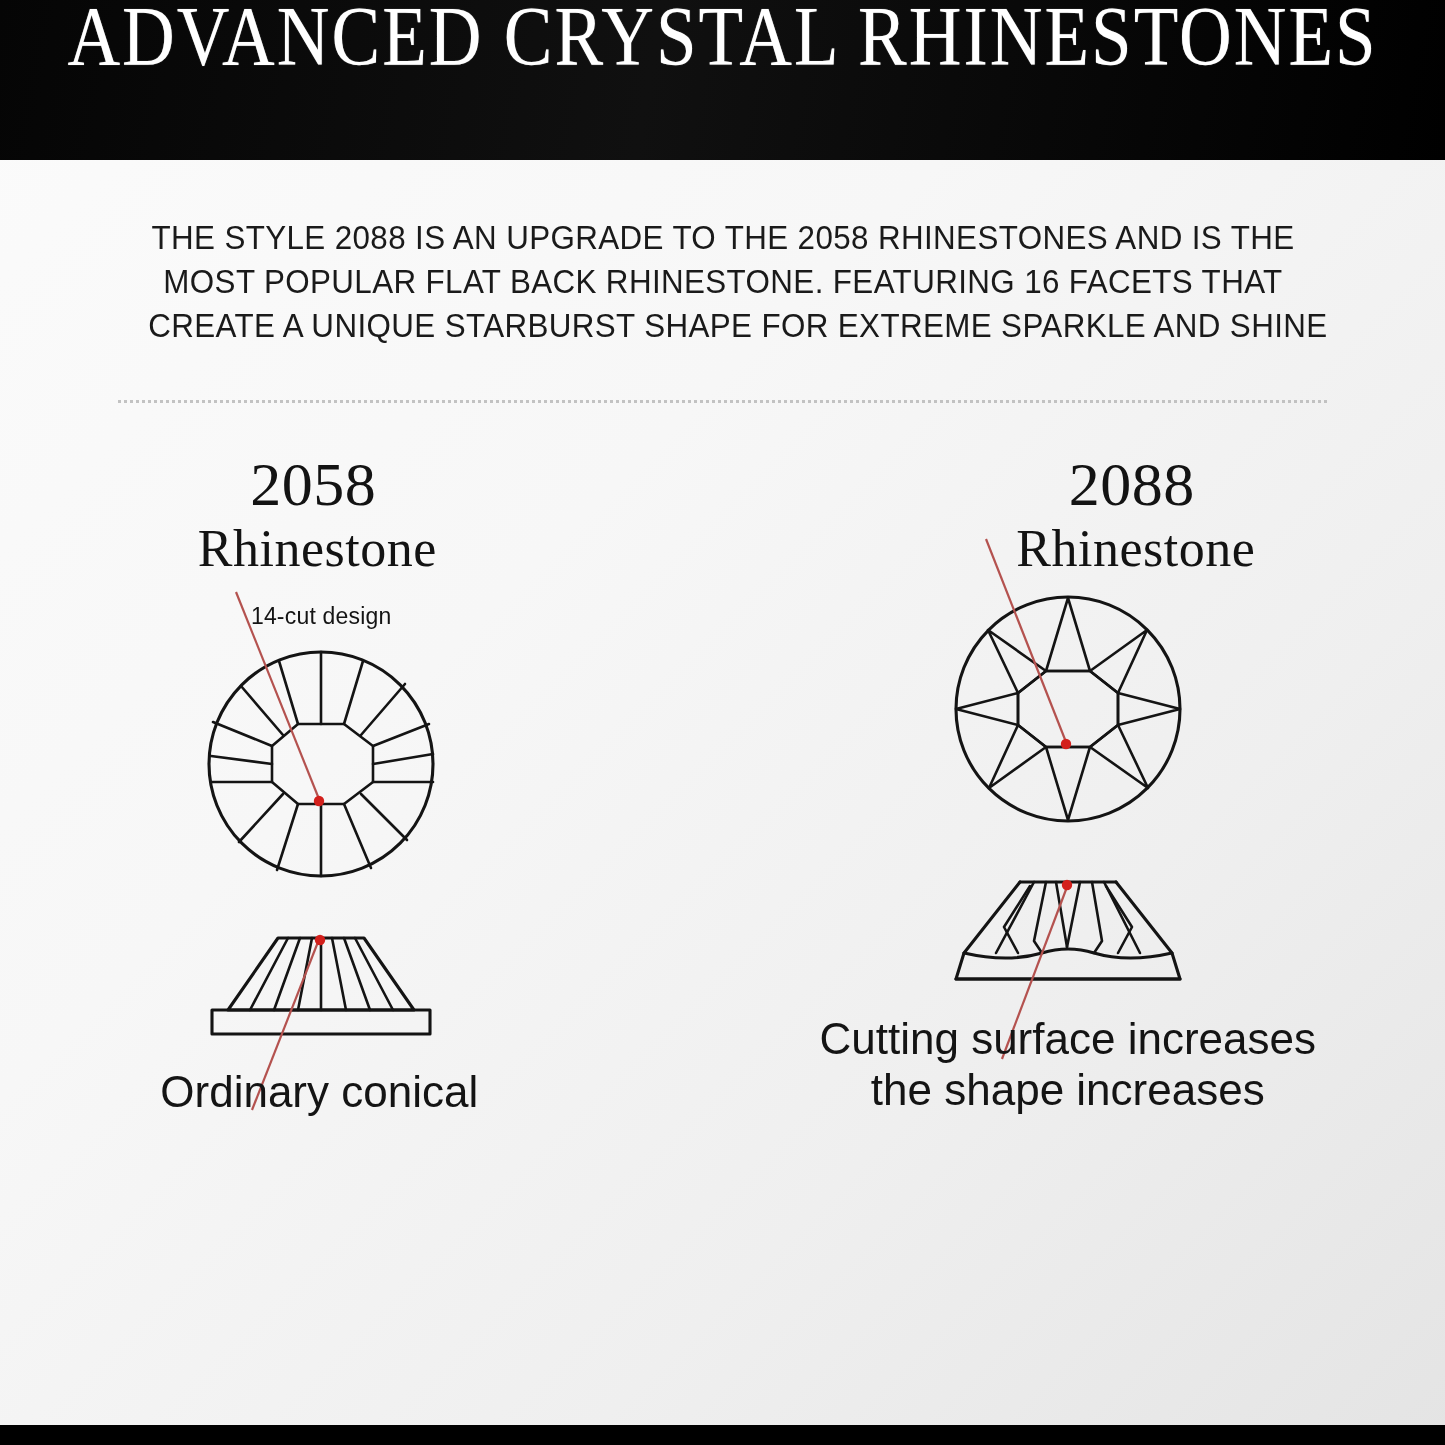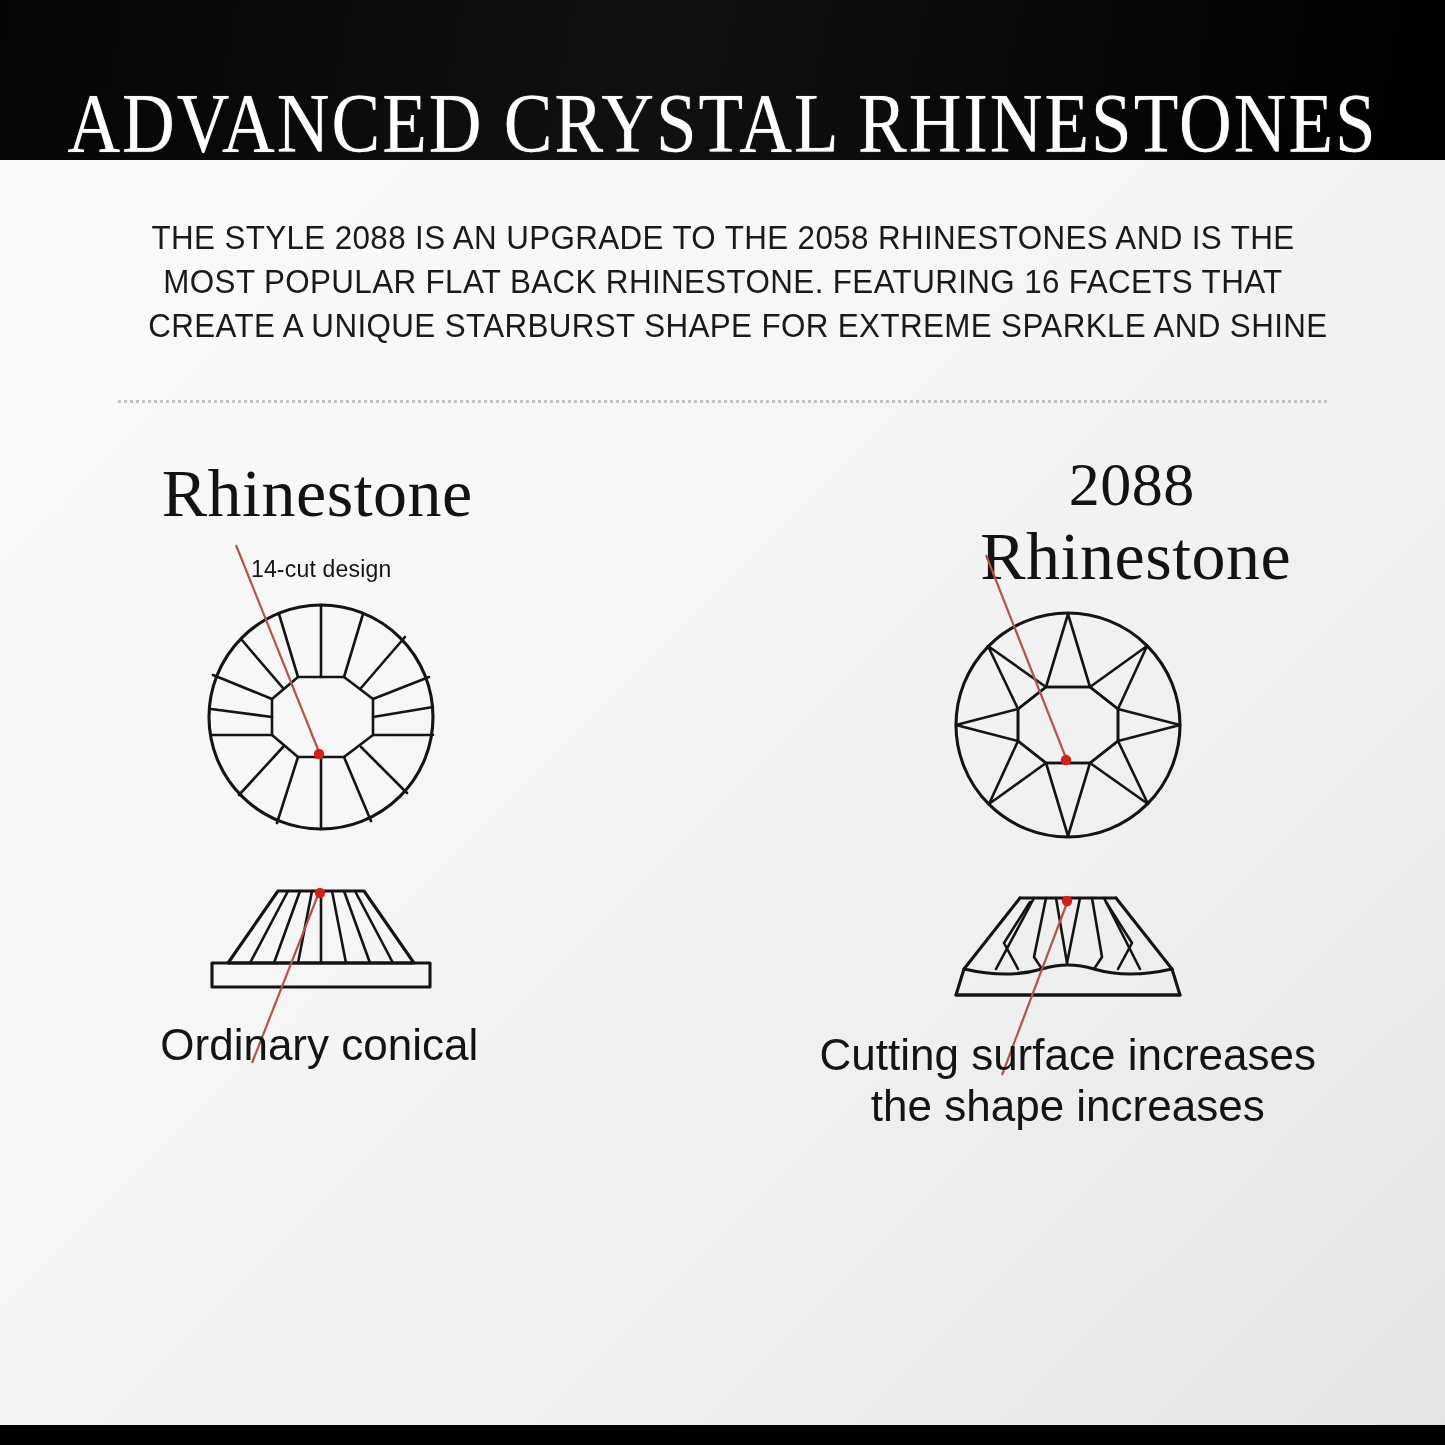--- a/index.html
+++ b/index.html
@@ -14,21 +14,21 @@
     width:1445px; height:1445px;
     position:relative;
     background:linear-gradient(135deg,#fbfbfb 0%,#f7f7f7 38%,#efefef 70%,#e4e4e4 100%);
     display:flex; flex-direction:column;
   }
 
   
   .header {
     height:160px; flex:0 0 160px;
     background:linear-gradient(100deg,#050505 0%,#101010 45%,#000000 100%);
-    display:flex; align-items:flex-end; justify-content:center;
+    display:flex; align-items:flex-start; justify-content:center;
     position:relative; z-index:3;
   }
   .header-title {
     font-family:"Liberation Serif", serif;
     color:#ffffff;
     font-size:73px;
     letter-spacing:2.0px;
     white-space:nowrap;
     line-height:1;
     text-shadow:0 0 1px rgba(255,255,255,.55);
@@ -70,21 +70,21 @@
 
   .col-title {
     font-family:"Liberation Serif", serif;
     color:#131313;
     text-align:center;
     line-height:1.02;
     margin-top:50px;
     letter-spacing:.5px;
   }
   .col-title .num { display:block; font-size:62px; }
-  .col-title .word { display:block; font-size:68px; margin-top:6px;margin-left:8px; }
+  .col-title .word { display:block; font-size:52px; margin-top:6px;margin-left:8px; }
   .col.left  .col-title { transform:translateX(-48px); }
   .col.right .col-title { transform:translateX(48px); }
 
   .annot {
     font-size:23px;
     color:#141414;
     letter-spacing:.2px;
     margin-top:28px;
     white-space:nowrap;
   }
@@ -138,20 +138,21 @@
     <div>CREATE A UNIQUE STARBURST SHAPE FOR EXTREME SPARKLE AND SHINE</div>
   </div>
 
   <div class="divider"></div>
 
   <div class="columns">
 
     <div class="col left">
 
       <div class="col-title">
+        <span class="num">2058</span>
         <span class="word">Rhinestone</span>
       </div>
 
       <div class="annot">14-cut design</div>
 
       <div class="topview">
         <svg width="260" height="250" viewBox="0 0 260 250">
 
           <ellipse class="ink" cx="130" cy="128" rx="112" ry="112"></ellipse>
 

